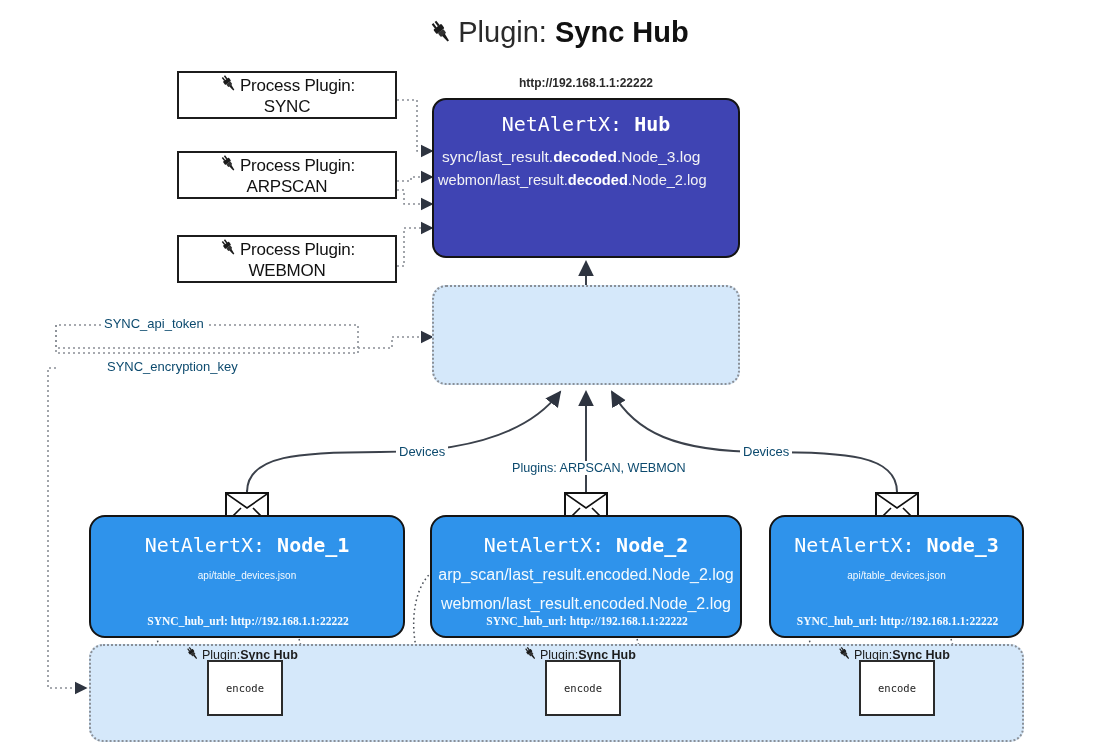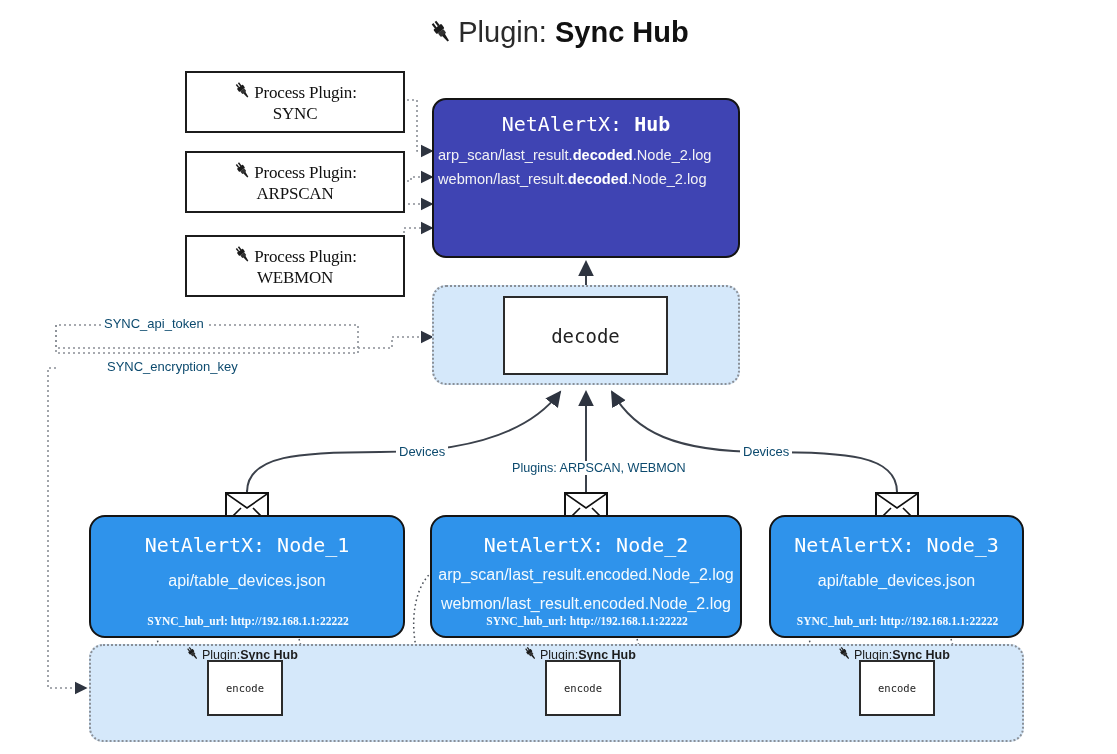--- a/index.html
+++ b/index.html
@@ -31,34 +31,33 @@
   .title .t-bold  { font-weight: 700; color:#111; }
   .plug {
     display: inline-block;
     vertical-align: -3px;
     margin-right: 4px;
   }
 
   
   .proc-box {
     position: absolute;
-    width: 220px; height: 62px;
+    width: 220px; height: 48px;
     background: #ffffff;
     border: 2px solid #1c1c1c;
-    font-family: Liberation Serif, serif;
+    font-family: Liberation Sans, sans-serif;
     font-size: 17px;
     line-height: 1.12;
     color: #111;
     display: flex;
     flex-direction: column;
     align-items: center;
     justify-content: center;
     text-align: center;
     letter-spacing: -0.2px;
-    margin-left: 8px;
   }
   .proc-box .l1 { display:flex; align-items:center; }
   .proc-box .l2 { }
 
   
   .hub {
     position: absolute;
     left: 432px; top: 98px;
     width: 308px; height: 160px;
     background: #3f44b3;
@@ -123,23 +122,23 @@
     border-radius: 16px;
     color: #ffffff;
     text-align: center;
   }
   .node-title {
     font-family: "DejaVu Sans Mono", monospace;
     font-size: 20px;
     margin-top: 16px;
     white-space: nowrap;
   }
-  .node-title .b { font-weight: 400; }
+  .node-title .b { font-weight: 700; }
   .node-line {
-    font-size: 16px;
+    font-size: 10px;
     line-height: 1.8;
     color: #f4fafe;
     white-space: nowrap;
   }
   .node-line.tight { font-size: 16px; }
   .node-foot {
     position: absolute;
     left: 2px; right: 0; bottom: 9px;
     font-size: 11.5px;
     font-weight: 700;
@@ -318,30 +317,30 @@
           <rect x="9.0" y="11.0" width="6.4" height="4.6" rx="1" fill="#333"></rect>
           <path d="M10.6,15.2 L13.8,15.2 L13.0,22.6 L11.4,22.6 z" fill="#1b1b1b"></path>
         </g>
           </svg>
       </span>
       <span>Process Plugin:</span>
     </div>
     <div class="l2">WEBMON</div>
   </div>
 
+  <div class="hub-url">http://192.168.1.1:22222</div>
   <div class="hub">
     <div class="hub-title">
       <span>NetAlertX: </span><span class="b">Hub</span>
     </div>
-    <div class="hub-line small"><span>arp_scan/last_result.</span><span class="b">decoded</span><span>.Node_2.log</span></div>
+    <div class="hub-line"><span>sync/last_result.</span><span class="b">decoded</span><span>.Node_3.log</span></div>
     <div class="hub-line small"><span>webmon/last_result.</span><span class="b">decoded</span><span>.Node_2.log</span></div>
   </div>
 
   <div class="decode-zone"></div>
-  <div class="decode-box">decode</div>
 
   <div class="elabel" style="left:101px; top:316px;">SYNC_api_token</div>
   <div class="elabel" style="left:64px; top:359px;margin-left:40px;">SYNC_encryption_key</div>
   <div class="elabel" style="left:396px; top:444px;">Devices</div>
   <div class="elabel" style="left:740px; top:444px;">Devices</div>
   <div class="elabel sm" style="left:509px; top:461px;">Plugins: ARPSCAN, WEBMON</div>
 
   <div class="envelope" style="left:225px; top:492px;">
     <svg width="40" height="28" viewBox="0 0 40 28">
         <path d="M0,0 L20,14 L40,0 M0,28 L14,14 M40,28 L26,14" fill="none" stroke="#111" stroke-width="1.6"></path>

